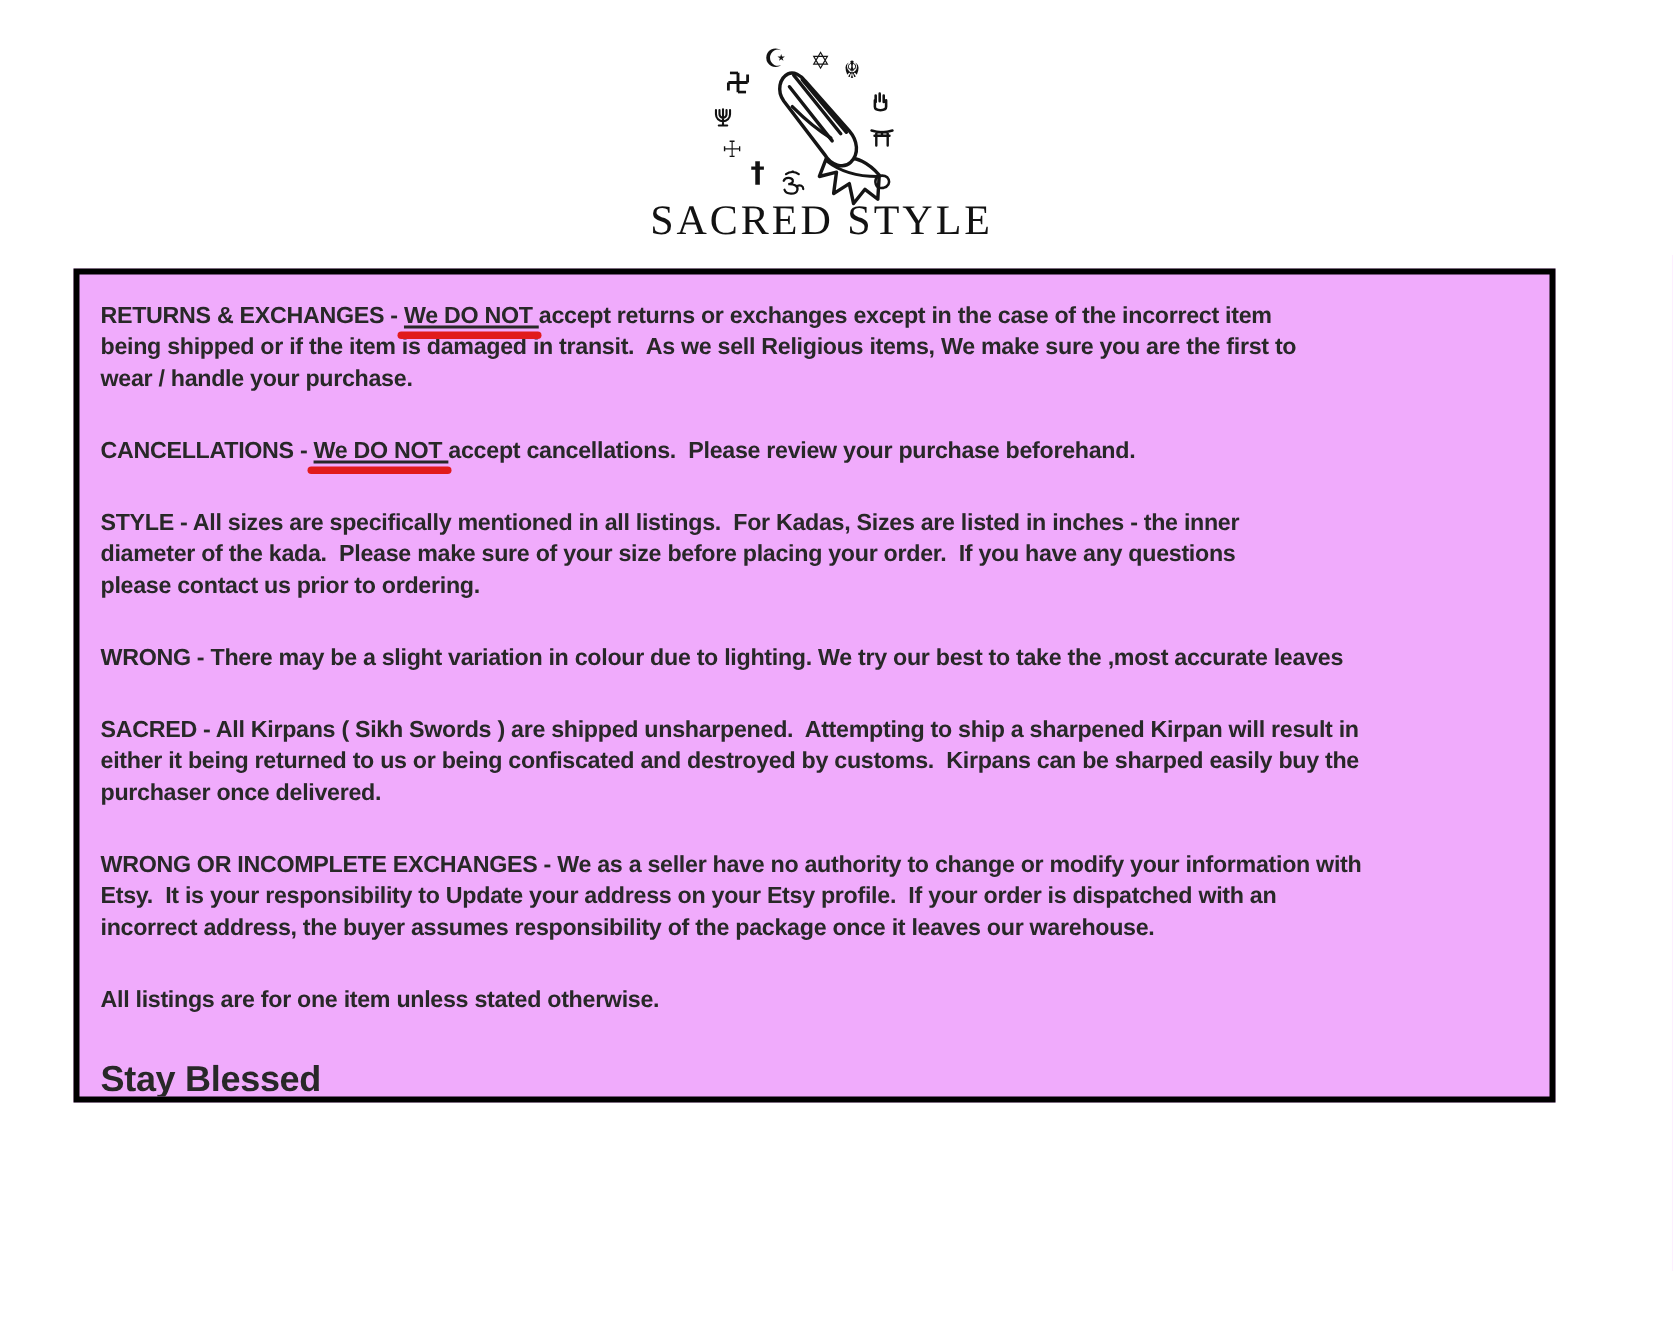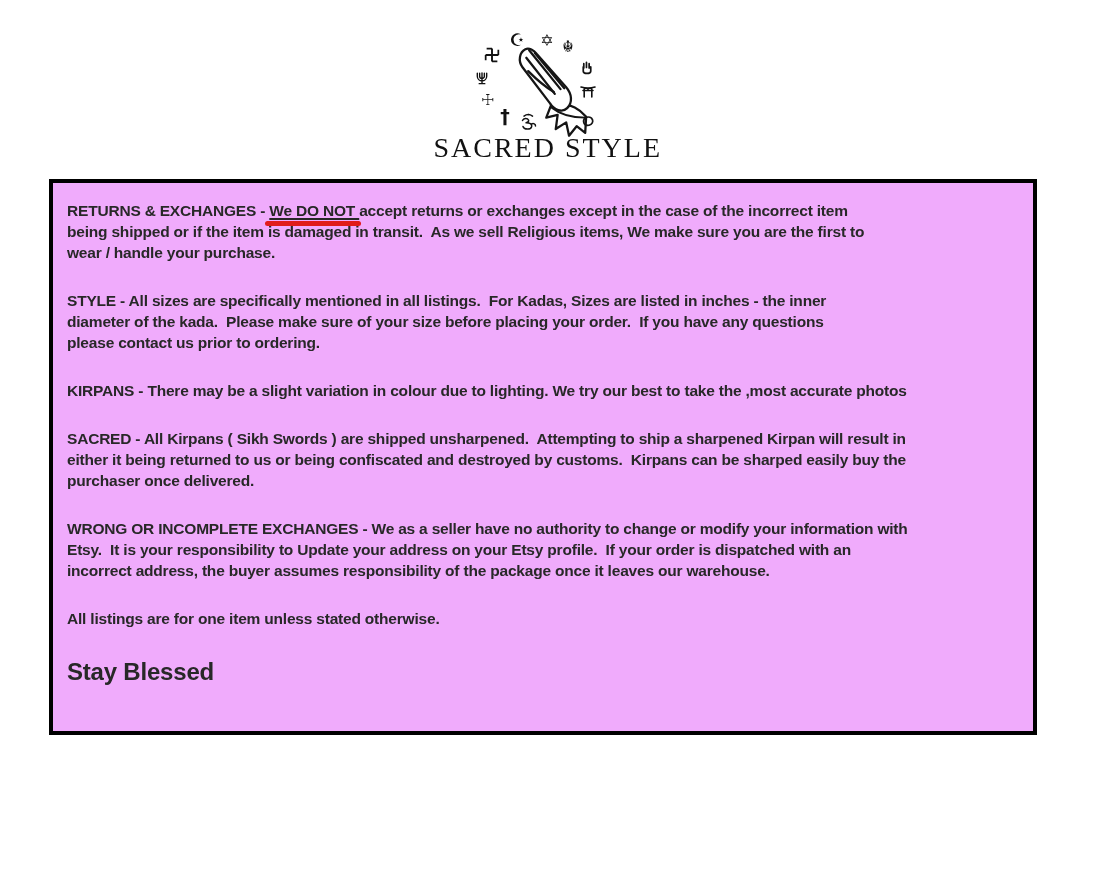--- a/index.html
+++ b/index.html
@@ -97,26 +97,27 @@
   </span>
 
   <div class="brand">SACRED STYLE</div>
 
   <div class="policy-box">
 
     <p class="para"><span>RETURNS &amp; EXCHANGES</span><span> - </span><span class="dn">We DO NOT </span><span>accept returns or exchanges except in the case of the incorrect item
 being shipped or if the item is damaged in transit.  As we sell Religious items, We make sure you are the first to
 wear / handle your purchase.</span></p>
 
+    <p class="para"><span>CANCELLATIONS</span><span> - </span><span class="dn">We DO NOT </span><span>accept cancellations.  Please review your purchase beforehand.</span></p>
 
     <p class="para"><span>STYLE</span><span> - </span><span>All sizes are specifically mentioned in all listings.  For Kadas, Sizes are listed in inches - the inner
 diameter of the kada.  Please make sure of your size before placing your order.  If you have any questions
 please contact us prior to ordering.</span></p>
 
-    <p class="para"><span>KIRPANS</span><span> - </span><span>There may be a slight variation in colour due to lighting. We try our best to take the ,most accurate photos</span></p>
+    <p class="para"><span>WRONG</span><span> - </span><span>There may be a slight variation in colour due to lighting. We try our best to take the ,most accurate leaves</span></p>
 
     <p class="para"><span>SACRED</span><span> - </span><span>All Kirpans ( Sikh Swords ) are shipped unsharpened.  Attempting to ship a sharpened Kirpan will result in
 either it being returned to us or being confiscated and destroyed by customs.  Kirpans can be sharped easily buy the
 purchaser once delivered.</span></p>
 
     <p class="para"><span>WRONG OR INCOMPLETE EXCHANGES</span><span> - </span><span>We as a seller have no authority to change or modify your information with
 Etsy.  It is your responsibility to Update your address on your Etsy profile.  If your order is dispatched with an
 incorrect address, the buyer assumes responsibility of the package once it leaves our warehouse.</span></p>
 
     <p class="para last-body"><span>All listings are for one item unless stated otherwise.</span></p>

